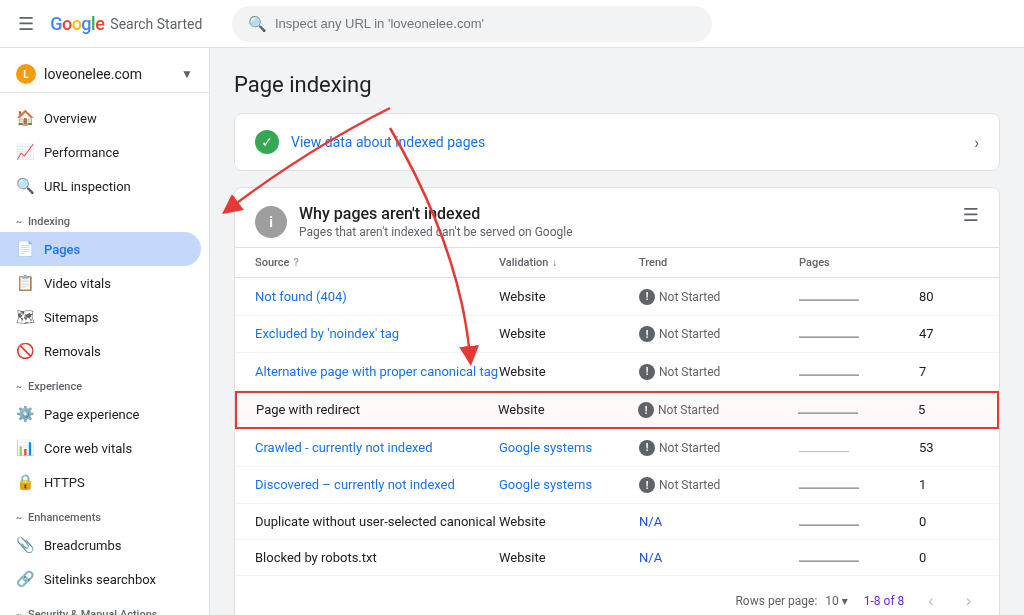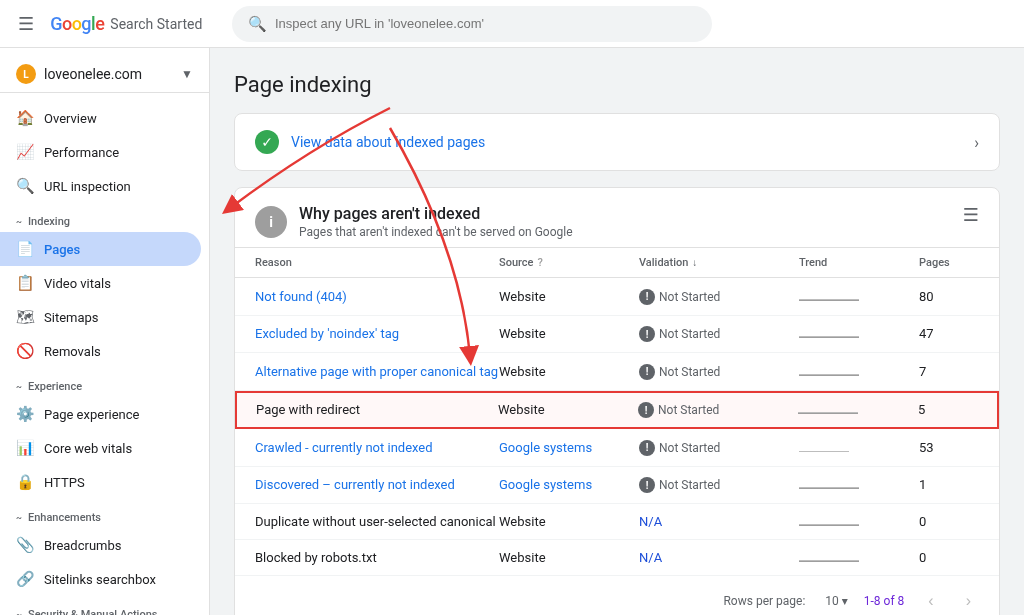--- a/index.html
+++ b/index.html
@@ -67,21 +67,21 @@
     .table-cell.link { color: #1a73e8; cursor: pointer; }
     .table-cell.source-google { color: #1a73e8; }
 
     .not-started-badge { display: inline-flex; align-items: center; gap: 4px; font-size: 12px; color: #5f6368; }
     .not-started-icon { width: 16px; height: 16px; background: #5f6368; border-radius: 50%; display: flex; align-items: center; justify-content: center; color: #fff; font-size: 10px; font-weight: bold; flex-shrink: 0; }
 
     .trend-line { width: 60px; height: 2px; background: #9e9e9e; position: relative; display: inline-block; }
     .trend-line::after { content: ''; position: absolute; width: 100%; height: 1px; background: #bdbdbd; top: 0; }
 
     .table-footer { display: flex; align-items: center; justify-content: flex-end; padding: 12px 20px; gap: 16px; }
-    .rows-per-page { display: flex; align-items: center; gap: 20px; font-size: 12px; color: #5f6368; }
+    .rows-per-page { display: flex; align-items: center; gap: 8px; font-size: 12px; color: #5f6368; }
     .rows-select { font-size: 12px; color: #5f6368; display: flex; align-items: center; gap: 4px; cursor: pointer; }
     .pagination-info { font-size: 12px; color: #6d28d9; }
     .pagination-btn { background: none; border: none; color: #5f6368; cursor: pointer; font-size: 16px; padding: 4px 8px; }
     .pagination-btn:disabled { color: #bdbdbd; cursor: default; }
 
     
     .table-row.highlighted { outline: 2px solid #e53935; outline-offset: -2px; background: #fff; }
 
     
     .sidebar-item.active-box { background: #c5d8fb; border-radius: 0 20px 20px 0; }
@@ -219,21 +219,20 @@
         <div class="info-circle">i</div>
         <div>
           <div class="why-card-title">Why pages aren't indexed</div>
           <div class="why-card-subtitle">Pages that aren't indexed can't be served on Google</div>
         </div>
         <span class="why-card-filter">☰</span>
       </div>
 
       <div class="table-wrapper">
         <div class="table-header">
-          <div class="table-col-header">Reason</div>
           <div class="table-col-header">Source <span class="help-icon">?</span></div>
           <div class="table-col-header sortable">Validation <span class="sort-arrow">↓</span></div>
           <div class="table-col-header">Trend</div>
           <div class="table-col-header">Pages</div>
         </div>
 
         <div class="table-row">
           <div class="table-cell link">Not found (404)</div>
           <div class="table-cell">Website</div>
           <div class="table-cell">

